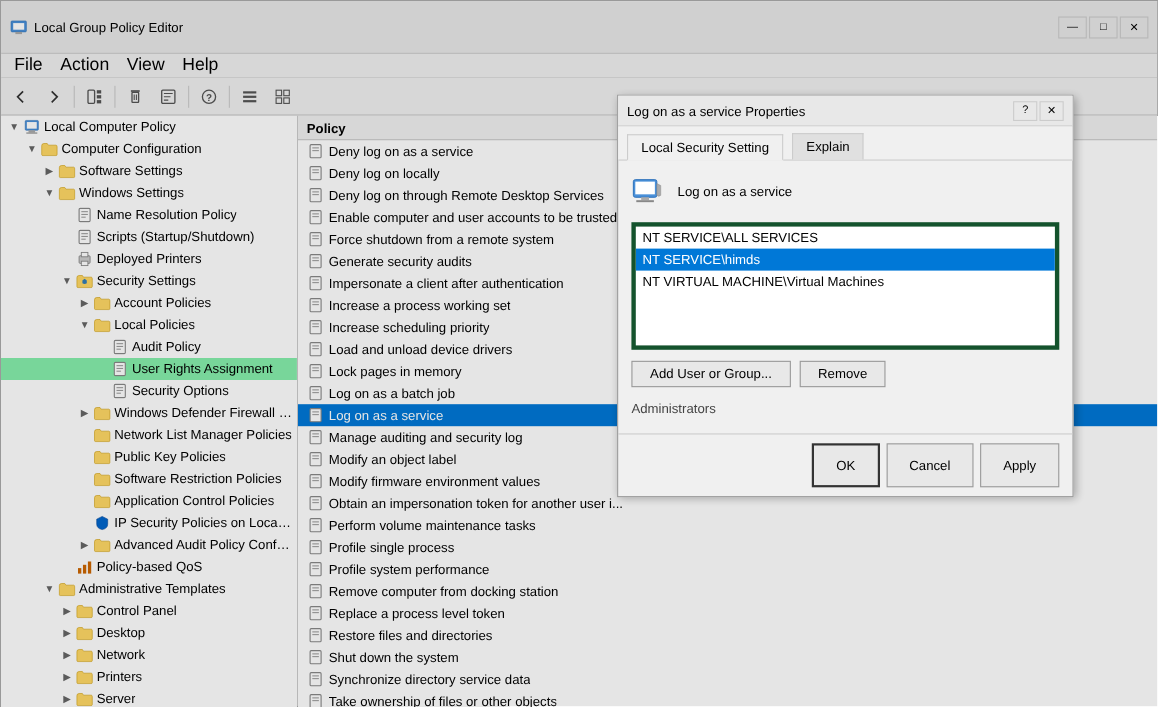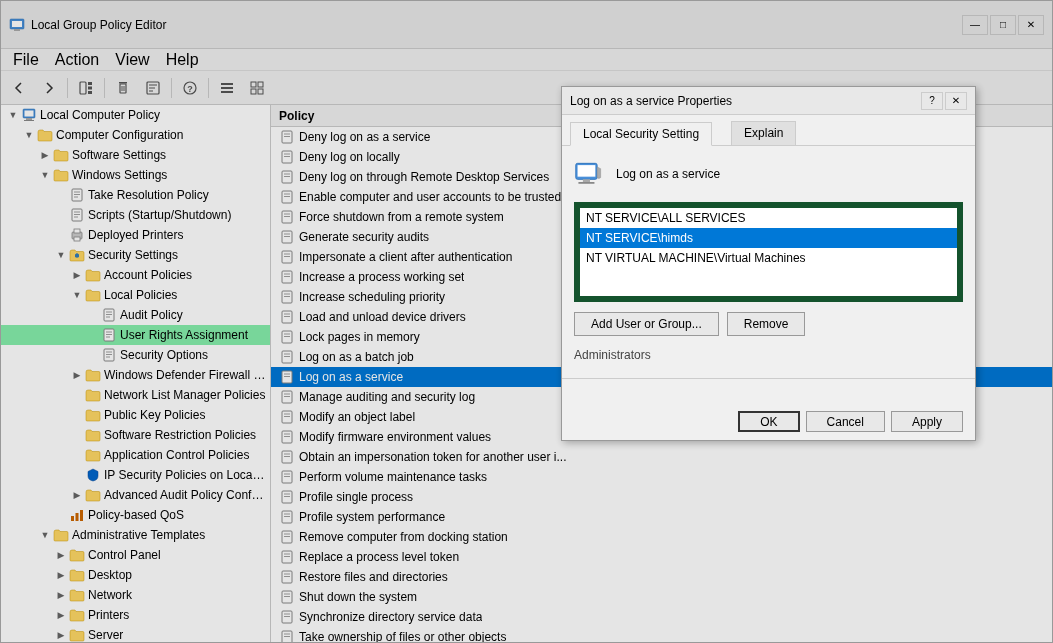--- a/index.html
+++ b/index.html
@@ -256,21 +256,21 @@
       padding: 0 8px;
       padding-top: 6px;
     }
     .dialog-tab {
       padding: 4px 12px;
       border: 1px solid #ccc;
       border-bottom: none;
       background: #e0e0e0;
       cursor: pointer;
       font-size: 12px;
-      margin-right: 19px;
+      margin-right: 8px;
     }
     .dialog-tab.active {
       background: #f0f0f0;
       position: relative;
       bottom: -1px;
       border-bottom: 1px solid #f0f0f0;
     }
 
     .dialog-content {
       padding: 12px;
@@ -290,22 +290,22 @@
       align-items: center;
       justify-content: center;
       font-size: 24px;
     }
     .dialog-header-text {
       font-size: 12px;
     }
 
     .dialog-listbox {
       width: 100%;
-      height: 100px;
-      border: 6px solid #14532d;
+      height: 116px;
+      border: 4px solid #14532d;
       background: white;
       overflow-y: auto;
       margin-bottom: 10px;
     }
     .listbox-item {
       height: 20px;
       padding: 0 6px;
       display: flex;
       align-items: center;
       font-size: 12px;
@@ -328,27 +328,26 @@
     }
 
     .dialog-footer {
       display: flex;
       justify-content: flex-end;
       gap: 6px;
       padding: 8px 12px;
       border-top: 1px solid #ccc;
     }
     .footer-btn {
-      height: 21px;
+      height: 40px;
       padding: 0 20px;
       background: #e8e8e8;
       border: 1px solid #999;
       cursor: pointer;
       font-size: 12px;
-      margin-top: 24px;
     }
     .footer-btn.default {
       background: #e8e8e8;
       border: 2px solid #333;
     }
 
     
     ::-webkit-scrollbar { width: 8px; height: 8px; }
     ::-webkit-scrollbar-track { background: #f0f0f0; }
     ::-webkit-scrollbar-thumb { background: #c0c0c0; border: 1px solid #aaa; }
@@ -501,21 +500,21 @@
       <div class="tree-item indent-3">
         <div class="tree-expander"></div>
         <div class="tree-icon">
           <svg width="14" height="14" viewBox="0 0 14 14">
             <rect x="2" y="1" width="10" height="12" rx="1" fill="white" stroke="#888" stroke-width="1"></rect>
             <line x1="4" y1="4" x2="10" y2="4" stroke="#888" stroke-width="0.8"></line>
             <line x1="4" y1="6.5" x2="10" y2="6.5" stroke="#888" stroke-width="0.8"></line>
             <line x1="4" y1="9" x2="8" y2="9" stroke="#888" stroke-width="0.8"></line>
           </svg>
         </div>
-        <span class="tree-label">Take Resolution Policy</span>
+        <span class="tree-label">Name Resolution Policy</span>
       </div>
 
       <div class="tree-item indent-3">
         <div class="tree-expander"></div>
         <div class="tree-icon">
           <svg width="14" height="14" viewBox="0 0 14 14">
             <rect x="2" y="1" width="10" height="12" rx="1" fill="white" stroke="#888" stroke-width="1"></rect>
             <line x1="4" y1="4" x2="10" y2="4" stroke="#888" stroke-width="0.8"></line>
             <line x1="4" y1="6.5" x2="10" y2="6.5" stroke="#888" stroke-width="0.8"></line>
             <line x1="4" y1="9" x2="8" y2="9" stroke="#888" stroke-width="0.8"></line>

